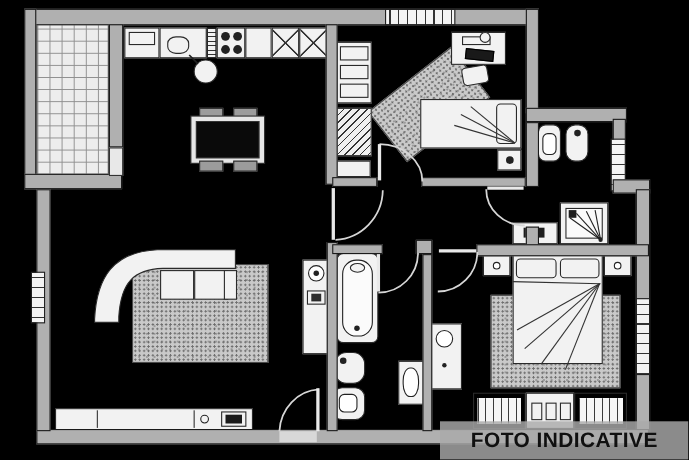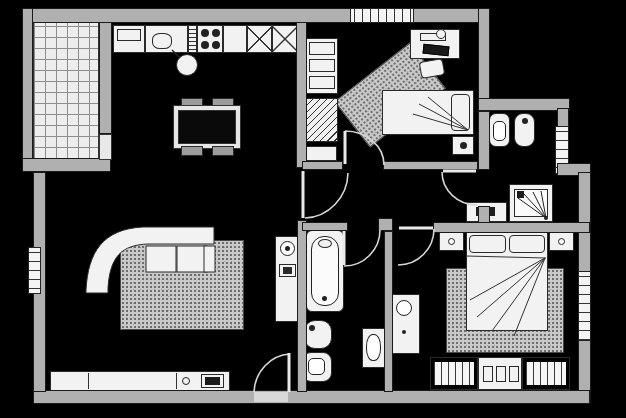--- a/index.html
+++ b/index.html
@@ -198,13 +198,16 @@
     <g stroke="#e9e9e9" stroke-width="3">
       <line x1="289" y1="353" x2="289" y2="392"></line>
       <line x1="303" y1="171" x2="303" y2="218"></line>
       <line x1="345" y1="131" x2="345" y2="164"></line>
       <line x1="344" y1="231" x2="344" y2="265"></line>
       <line x1="443" y1="171" x2="476" y2="171"></line>
       <line x1="399" y1="228" x2="433" y2="228"></line>
     </g>
   </svg>
 
+  <div id="overlay-band">
+    <span>FOTO INDICATIVE</span>
+  </div>
 </div>
 
 </body></html>

